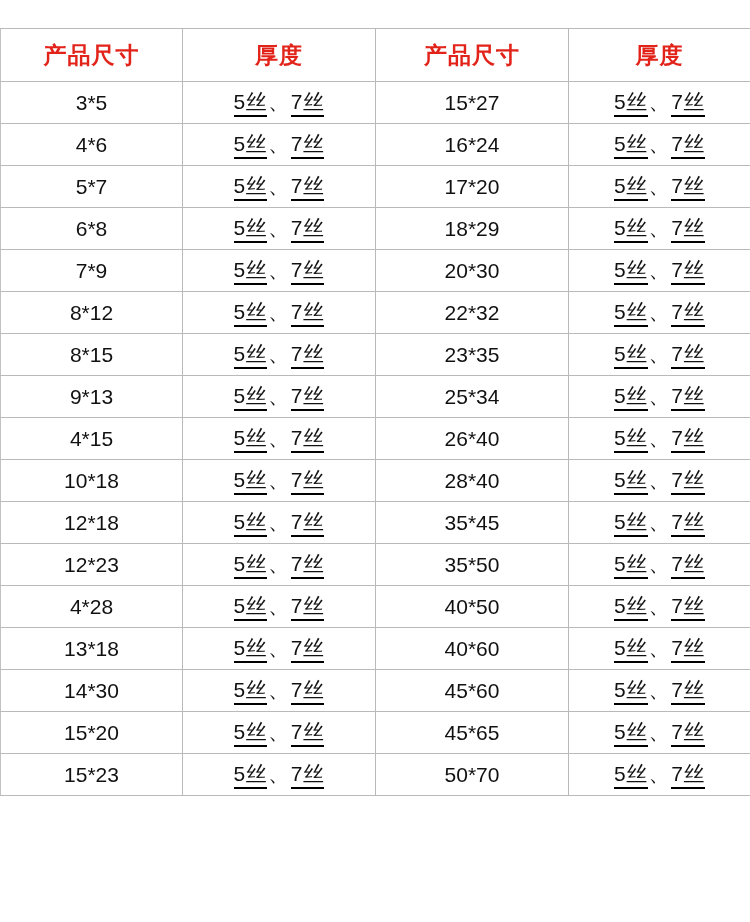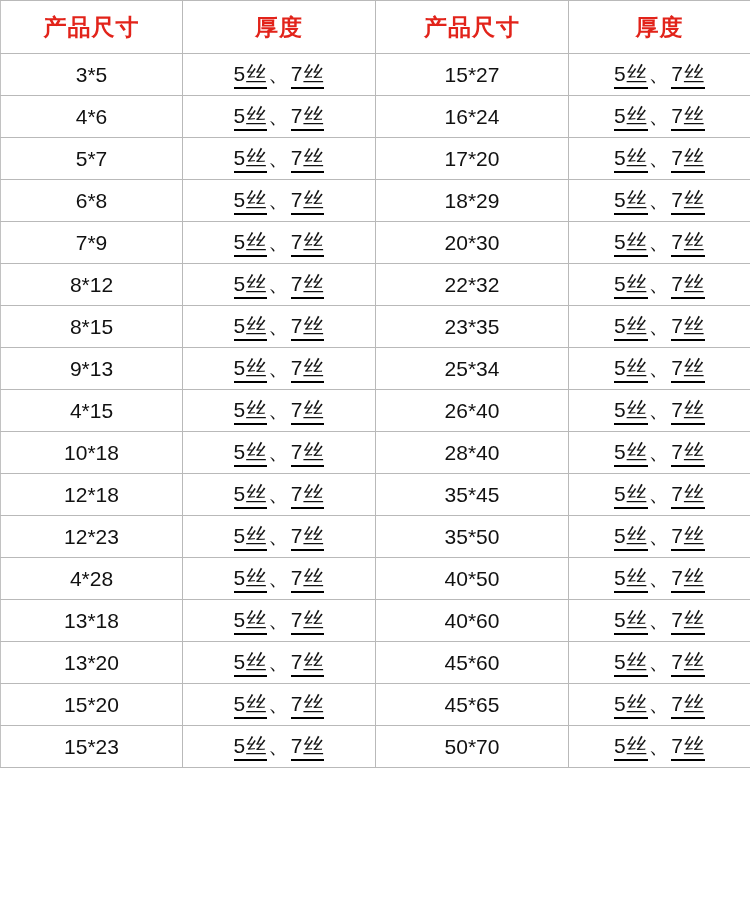--- a/index.html
+++ b/index.html
@@ -11,20 +11,21 @@
     width: 750px;
     height: 922px;
     font-family: "Liberation Sans", sans-serif;
     color: #000000;
     overflow: hidden;
   }
   #spec-table {
     width: 750px;
     border-collapse: collapse;
     table-layout: fixed;
+    margin-top: 28px;
   }
   #spec-table col.c-size { width: 182px; }
   #spec-table col.c-thick { width: 193px; }
   #spec-table col.c-size2 { width: 193px; }
   #spec-table col.c-thick2 { width: 182px; }
 
   #spec-table th,
   #spec-table td {
     border: 1px solid #b9b9b9;
     text-align: center;
@@ -161,21 +162,21 @@
         <td>40*50</td>
         <td class="thickness-cell"><span class="si">5丝</span><span class="sep">、</span><span class="si">7丝</span></td>
       </tr>
       <tr>
         <td>13*18</td>
         <td class="thickness-cell"><span class="si">5丝</span><span class="sep">、</span><span class="si">7丝</span></td>
         <td>40*60</td>
         <td class="thickness-cell"><span class="si">5丝</span><span class="sep">、</span><span class="si">7丝</span></td>
       </tr>
       <tr>
-        <td>13*20</td>
+        <td>14*30</td>
         <td class="thickness-cell"><span class="si">5丝</span><span class="sep">、</span><span class="si">7丝</span></td>
         <td>45*60</td>
         <td class="thickness-cell"><span class="si">5丝</span><span class="sep">、</span><span class="si">7丝</span></td>
       </tr>
       <tr>
         <td>15*20</td>
         <td class="thickness-cell"><span class="si">5丝</span><span class="sep">、</span><span class="si">7丝</span></td>
         <td>45*65</td>
         <td class="thickness-cell"><span class="si">5丝</span><span class="sep">、</span><span class="si">7丝</span></td>
       </tr>

